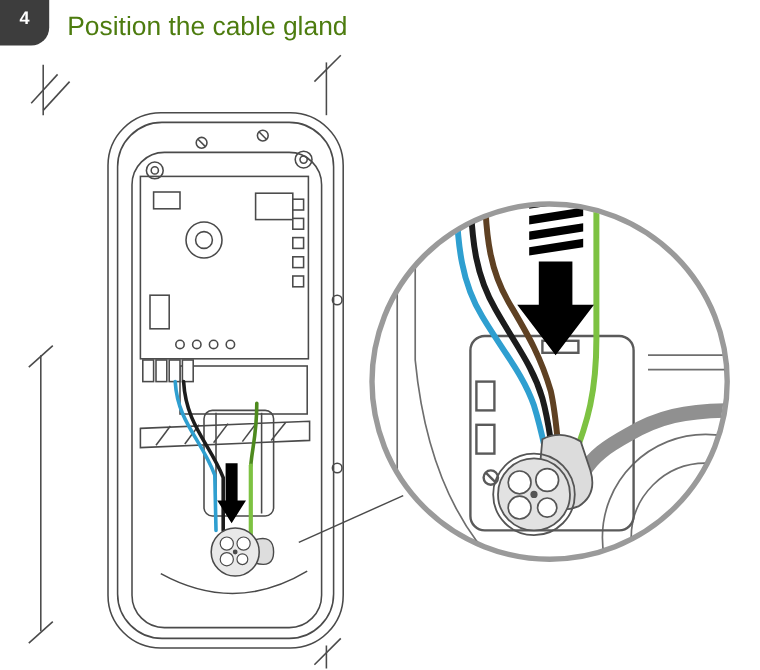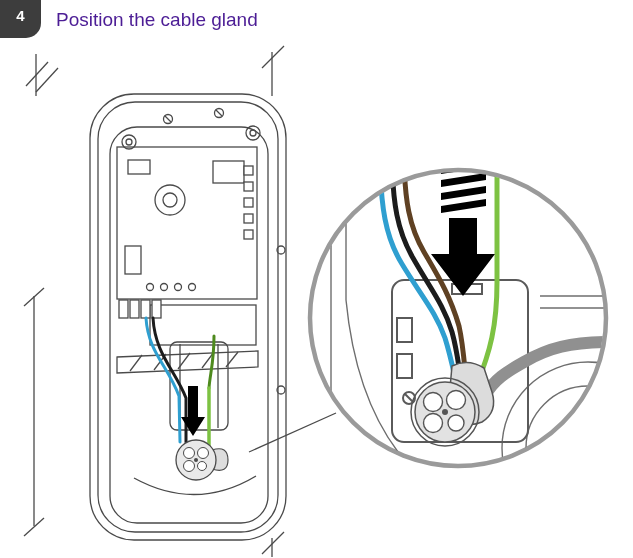--- a/index.html
+++ b/index.html
@@ -1,18 +1,18 @@
 <!DOCTYPE html>
 <html><head>
 <meta charset="utf-8">
 <style>
   html,body{margin:0;padding:0;background:#ffffff;}
   .page{position:relative;width:633px;height:558px;background:#ffffff;overflow:hidden;font-family:"Liberation Sans",sans-serif;}
   .step-badge{position:absolute;top:0;left:0;width:41px;height:38px;background:#3d3d3d;border-radius:0 0 15px 0;color:#ffffff;display:flex;align-items:flex-start;justify-content:center;padding-top:7px;box-sizing:border-box;font-size:15px;font-weight:bold;}
-  .step-title{position:absolute;top:9px;left:56px;font-size:19px;color:#4c1d95;}
+  .step-title{position:absolute;top:9px;left:56px;font-size:22px;color:#4d7c0f;}
   .illustration{position:absolute;left:0;top:0;}
   .ln{stroke:#4a4a4a;fill:none;stroke-width:1.3;}
   .lnw{stroke:#4a4a4a;fill:#ffffff;stroke-width:1.3;}
   .lt{stroke:#6e6e6e;fill:none;stroke-width:1.4;}
 </style>
 </head>
 <body>
 
 <div class="page">
 

